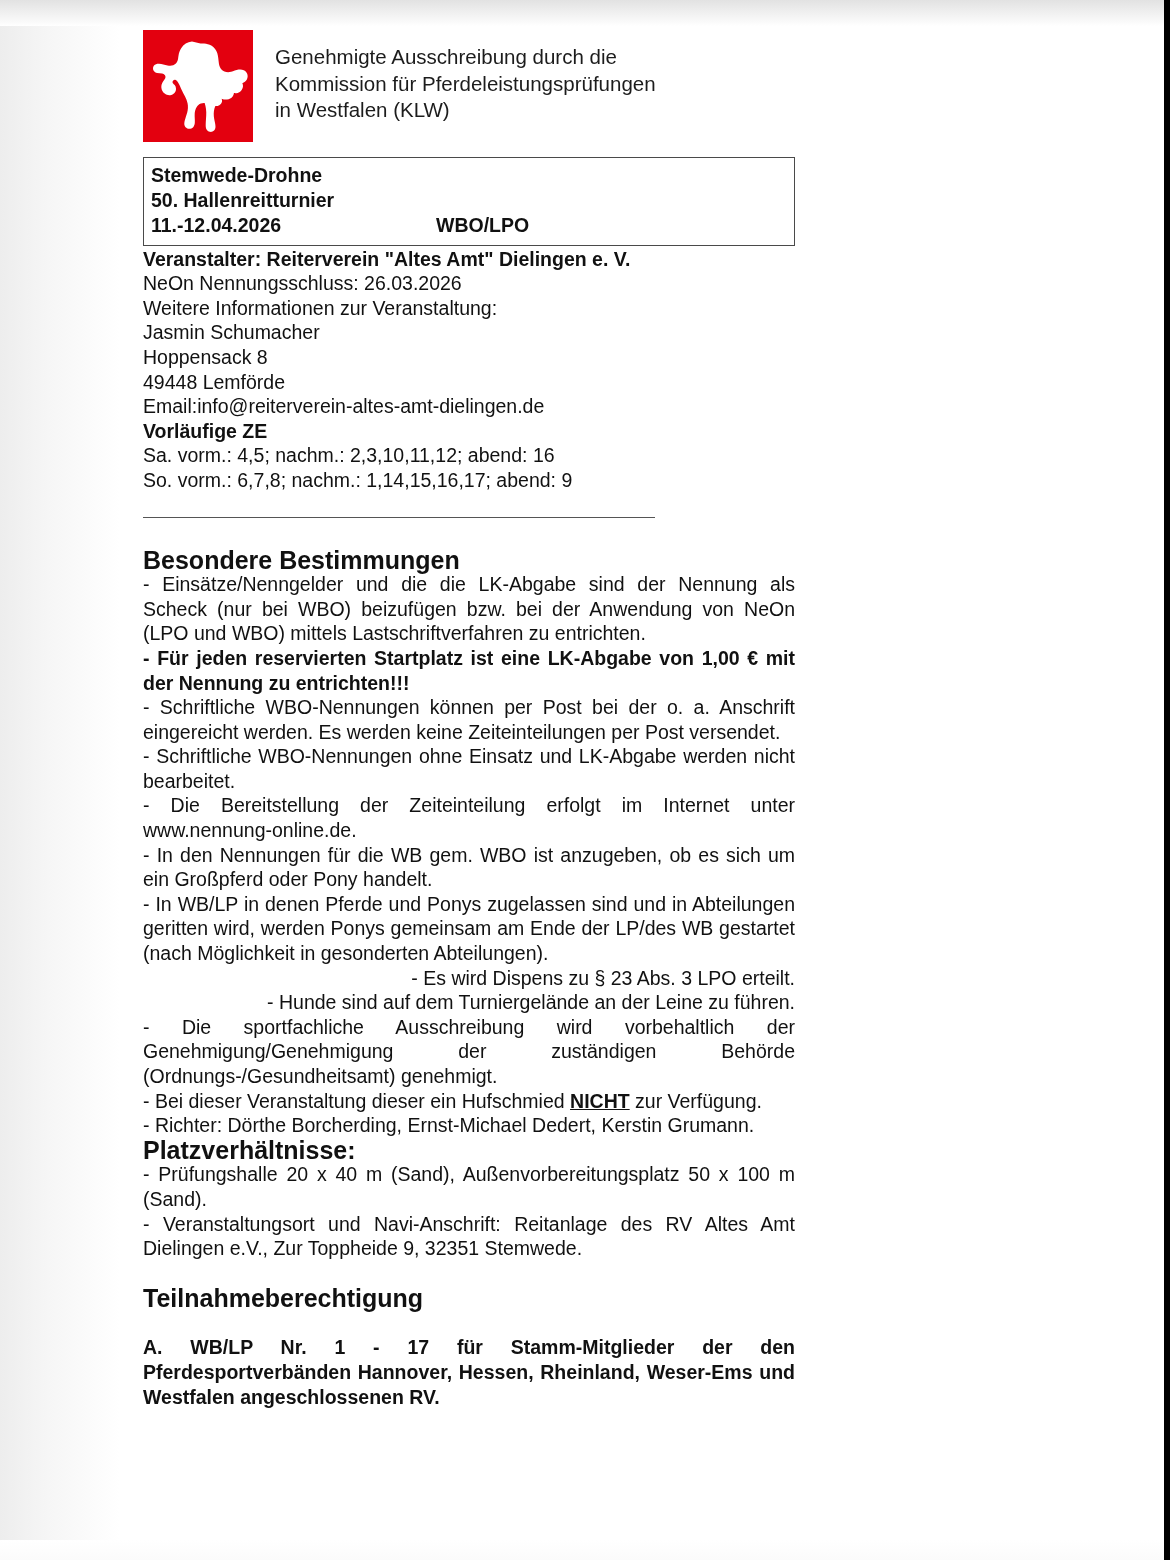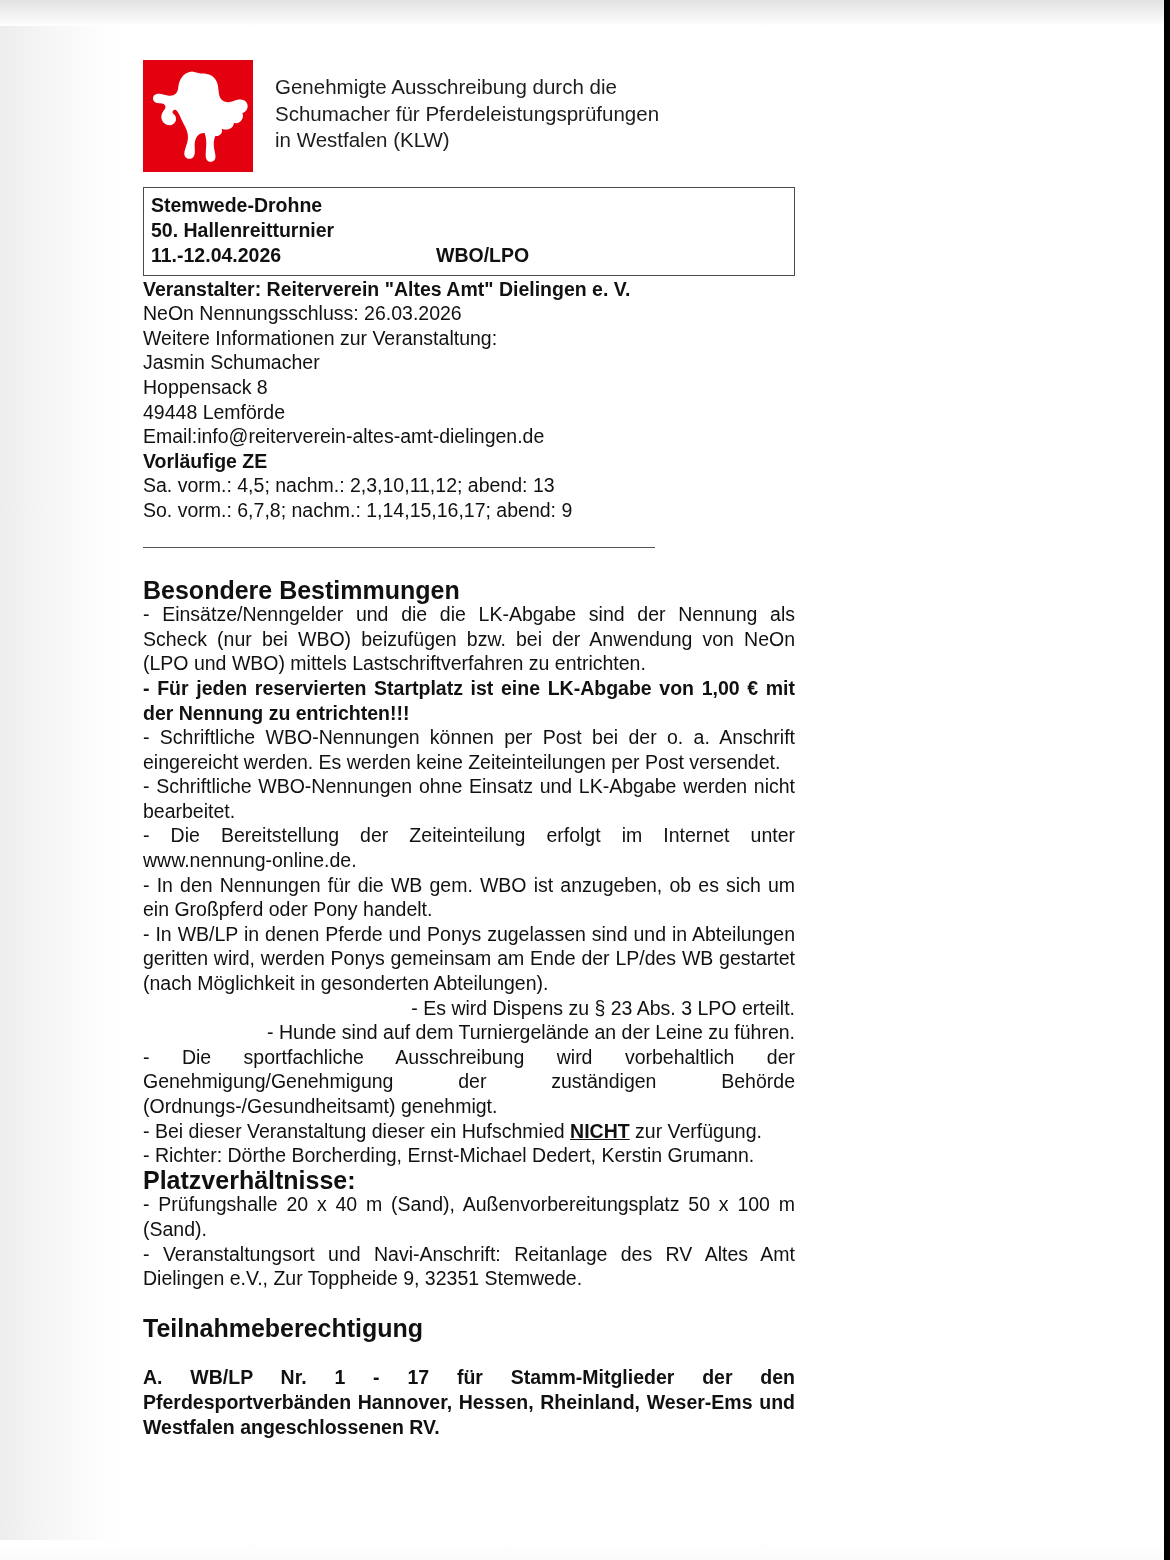--- a/index.html
+++ b/index.html
@@ -49,21 +49,21 @@
     position: absolute;
     left: 143px;
     top: 0;
     width: 652px;
   }
 
   
   .header {
     display: flex;
     align-items: flex-start;
-    padding-top: 60px;
+    padding-top: 30px;
   }
   .logo {
     width: 110px;
     height: 112px;
     flex: 0 0 auto;
     background: #e3000f;
     position: relative;
   }
   .logo svg { display: block; width: 100%; height: 100%; }
 
@@ -134,21 +134,21 @@
 
   <div class="header">
     <div class="logo">
       <svg viewBox="0 0 100 100" aria-hidden="true">
         <path fill="#ffffff" d="M44.5 9.5c-4.2 0.4-7.6 2.6-9.8 6.1-1.3 2-2 4.2-2.4 6.6-0.3 1.9-0.4 3.9-1.2 5.6-0.7 1.6-2 2.8-3.6 3.4-1.7 0.6-3.5 0.5-5.2 0.2-2.6-0.5-5.1-1.5-7.7-1.6-1.7-0.1-3.5 0.3-4.6 1.6-1.1 1.3-1.2 3.3-0.3 4.7 0.7 1.1 1.9 1.7 3.1 2 1.5 0.4 3.1 0.3 4.6 0.6 0.9 0.2 1.8 0.5 2.4 1.2 0.7 0.8 0.8 2 0.4 3-0.4 1-1.2 1.8-1.8 2.7-1.2 1.7-1.9 3.8-1.7 5.9 0.2 2.1 1.3 4.1 3 5.4 1.4 1.1 3.2 1.6 5 1.4 1.5-0.2 2.9-0.9 3.9-2 1-1.1 1.5-2.6 1.4-4.1-0.1-1.1-0.5-2.2-1.2-3-0.5-0.6-1.2-1-1.6-1.7-0.5-0.8-0.4-2 0.3-2.6 0.6-0.5 1.5-0.6 2.2-0.3 0.8 0.3 1.4 1 1.9 1.7 1.6 2.3 2.5 5 3.7 7.5 1.8 3.9 4.3 7.6 5.2 11.8 0.6 2.8 0.4 5.7-0.3 8.5-0.6 2.5-1.7 4.9-2.3 7.4-0.4 1.7-0.6 3.6 0.2 5.2 0.6 1.2 1.8 2 3.1 2.2 1.6 0.3 3.3-0.3 4.4-1.5 1-1.1 1.4-2.6 1.5-4 0.2-2.7-0.3-5.4-0.1-8.1 0.1-2.1 0.6-4.2 1.7-6 0.9-1.5 2.3-2.7 3.9-3.3 1.6-0.6 3.4-0.6 5-0.2 2.2 0.5 4.2 1.7 6.4 2.2 1.8 0.4 3.8 0.4 5.4-0.5 1.2-0.7 2.1-1.9 2.4-3.2 0.2-0.9 0.1-1.9-0.3-2.8 1.5 0.7 3.2 1 4.9 0.8 2-0.2 3.9-1.2 5.1-2.8 0.7-0.9 1.1-2 1.2-3.1 1.8 0.3 3.7 0 5.2-1 1.7-1.1 2.8-3 3-5 0.1-1-0.1-2.1-0.6-3 1.7-0.5 3.2-1.7 4.1-3.3 0.9-1.7 1-3.8 0.2-5.5-0.6-1.3-1.7-2.4-3-3-1.5-0.7-3.2-0.8-4.8-0.5-2.3 0.4-4.4 1.5-6.7 2-2 0.5-4.2 0.5-6.1-0.3-1.8-0.8-3.3-2.3-4.1-4.1-0.8-1.8-1-3.8-1.2-5.7-0.3-3-0.6-6.1-2-8.8-1.3-2.5-3.5-4.5-6.1-5.6-2.6-1.1-5.5-1.4-8.3-1.2z"></path>
         <path fill="#ffffff" d="M55 63c1.6 3.4 2.4 7.1 2.5 10.8 0.1 3.9-0.5 7.8-0.5 11.7 0 1.4 0.1 2.9 0.8 4.1 0.6 1.1 1.7 1.9 2.9 2.1 1.4 0.3 2.9-0.2 3.9-1.2 0.9-0.9 1.3-2.2 1.3-3.5 0-2.5-0.8-4.9-1.2-7.3-0.5-3-0.6-6.1 0.2-9 0.5-2 1.5-3.9 2.8-5.5-4.2 0.2-8.5-0.6-12.7-2.2z"></path>
       </svg>
     </div>
     <div class="header-text">
       <div>Genehmigte Ausschreibung durch die</div>
-      <div>Schumacher für Pferdeleistungsprüfungen</div>
+      <div>Kommission für Pferdeleistungsprüfungen</div>
       <div>in Westfalen (KLW)</div>
     </div>
   </div>
 
   <div class="event-box">
     <div>Stemwede-Drohne</div>
     <div>50. Hallenreitturnier</div>
     <div class="row-date">
       <span class="date">11.-12.04.2026</span>
       <span>WBO/LPO</span>
@@ -157,21 +157,21 @@
 
   <div class="info">
     <div class="b">Veranstalter: Reiterverein "Altes Amt" Dielingen e. V.</div>
     <div>NeOn Nennungsschluss: 26.03.2026</div>
     <div>Weitere Informationen zur Veranstaltung:</div>
     <div>Jasmin Schumacher</div>
     <div>Hoppensack 8</div>
     <div>49448 Lemförde</div>
     <div>Email:info@reiterverein-altes-amt-dielingen.de</div>
     <div class="b">Vorläufige ZE</div>
-    <div>Sa. vorm.: 4,5; nachm.: 2,3,10,11,12; abend: 13</div>
+    <div>Sa. vorm.: 4,5; nachm.: 2,3,10,11,12; abend: 16</div>
     <div>So. vorm.: 6,7,8; nachm.: 1,14,15,16,17; abend: 9</div>
   </div>
 
   <div class="rule"></div>
 
   <div class="body-block">
     <div class="h-bold">Besondere Bestimmungen</div>
     <p class="para">- Einsätze/Nenngelder und die die LK-Abgabe sind der Nennung als Scheck (nur bei WBO) beizufügen bzw. bei der Anwendung von NeOn (LPO und WBO) mittels Lastschriftverfahren zu entrichten.</p>
     <p class="para bold">- Für jeden reservierten Startplatz ist eine LK-Abgabe von 1,00 € mit der Nennung zu entrichten!!!</p>
     <p class="para">- Schriftliche WBO-Nennungen können per Post bei der o. a. Anschrift eingereicht werden. Es werden keine Zeiteinteilungen per Post versendet.</p>

